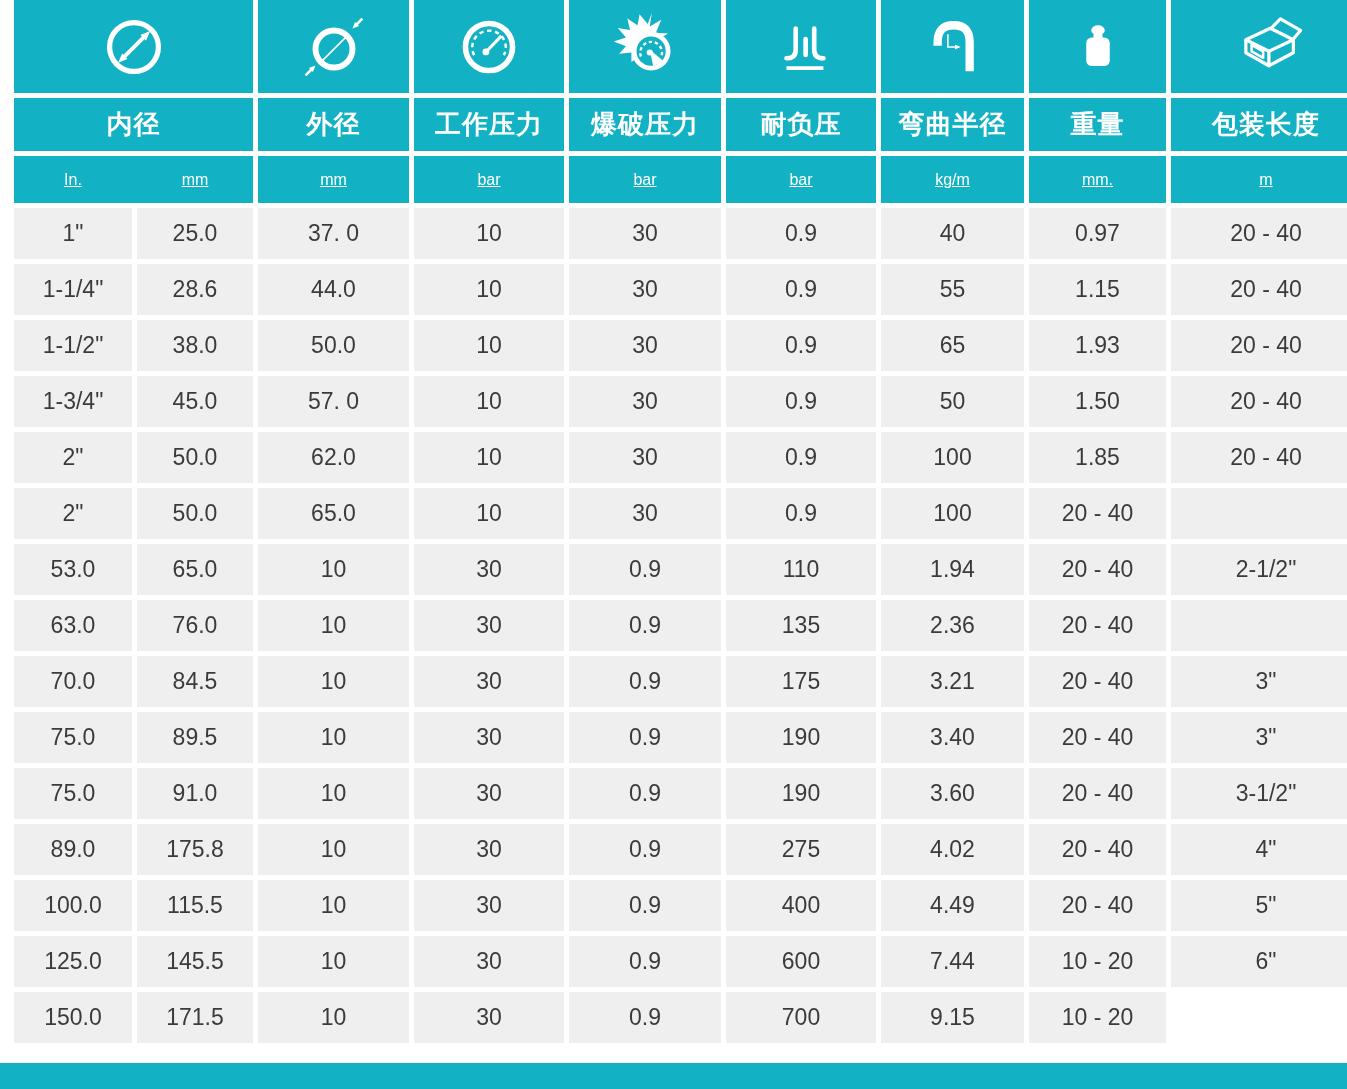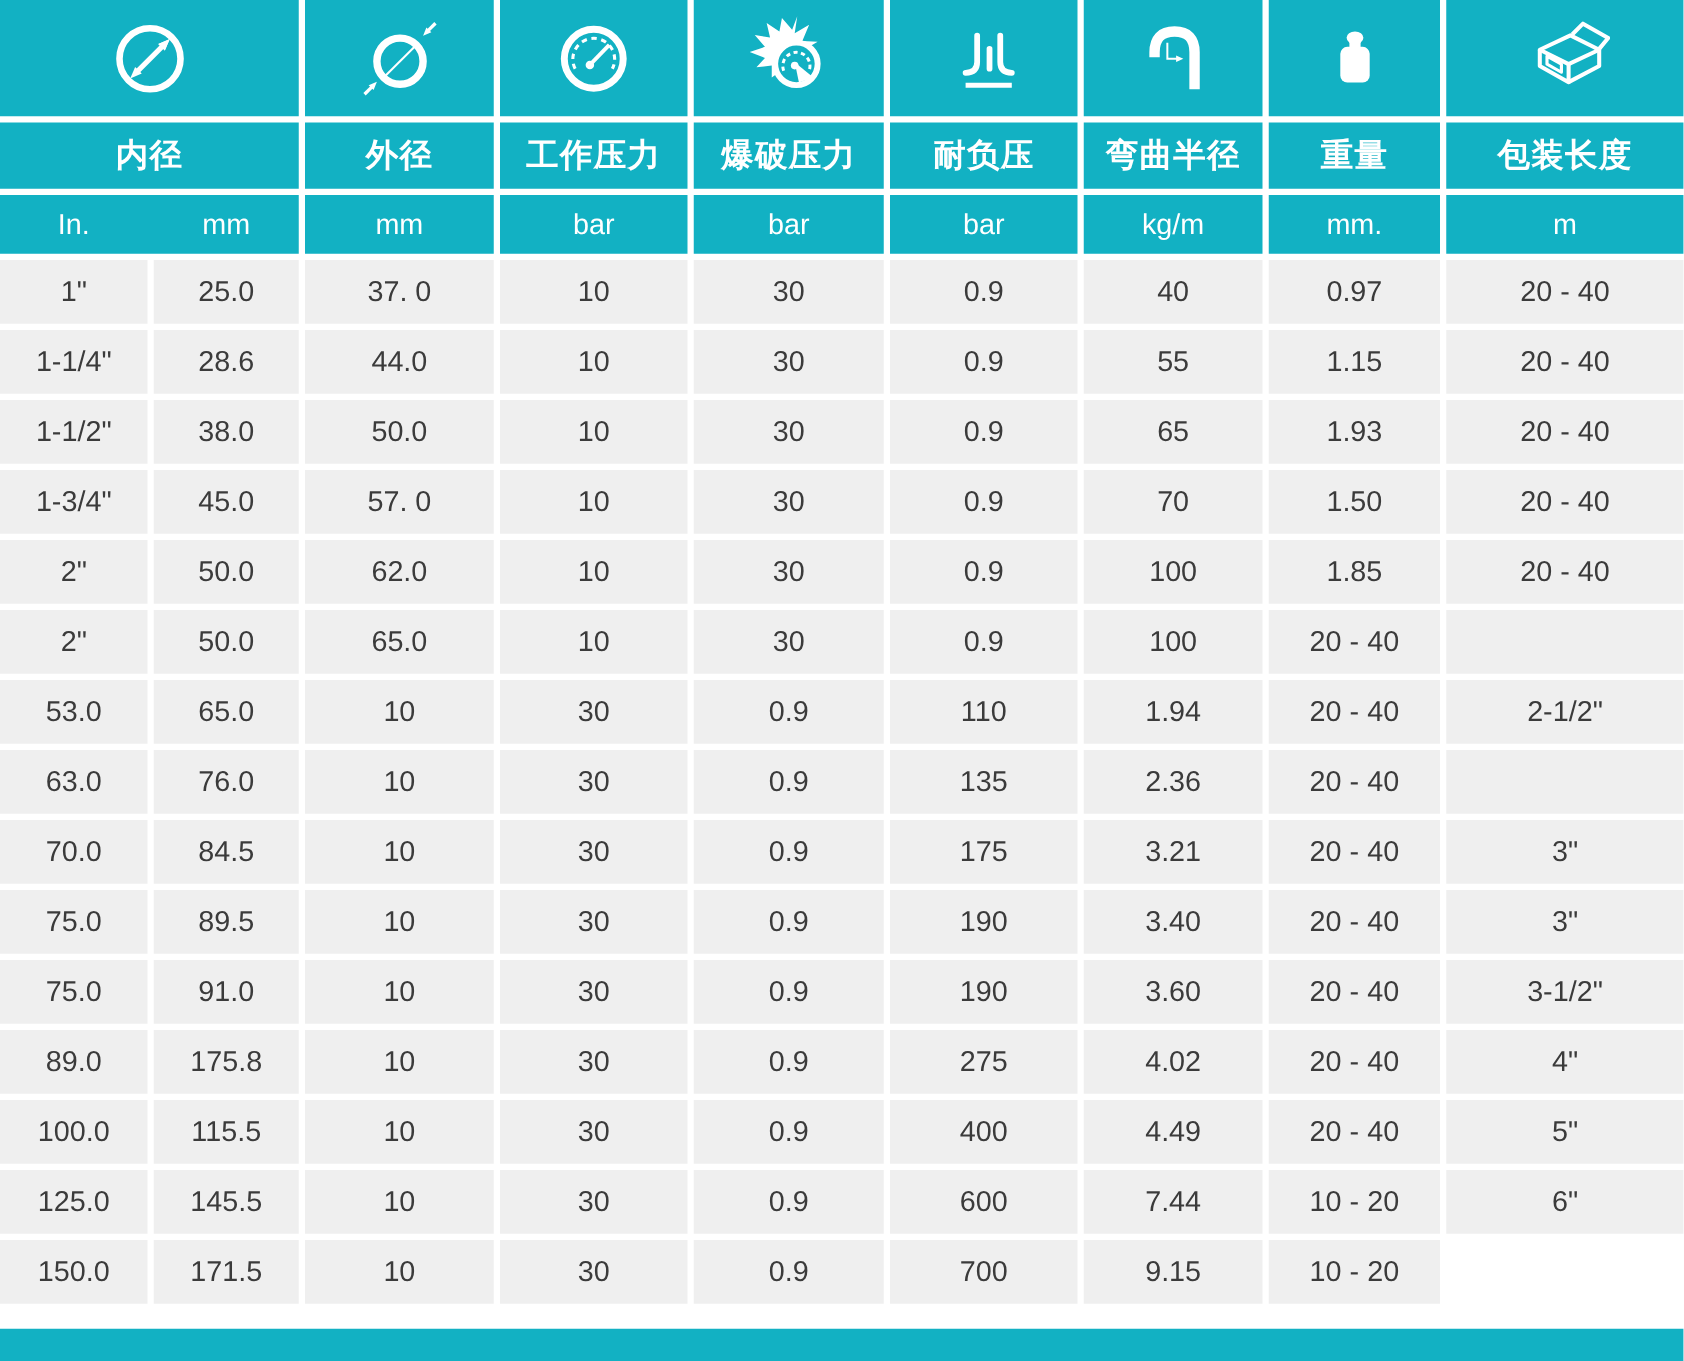--- a/index.html
+++ b/index.html
@@ -2,26 +2,26 @@
 <html style="--teal: #12b1c3; --cellbg: #efefef; --txt: #3b3b3b;"><head>
 <meta charset="utf-8">
 <style>
   :root{ --teal:#12b1c3; --cellbg:#efefef; --txt:#3b3b3b; }
   html,body{margin:0;padding:0;background:#fff;}
   .page{position:relative;width:1347px;height:1089px;background:#ffffff;overflow:hidden;
         font-family:"Liberation Sans",sans-serif;}
   .grid{display:grid;width:1232px;
         grid-template-columns:118px 116px 151px 150px 152px 150px 143px 137px 190px;
         grid-template-rows:93px 53px 47px repeat(15,51px);
-        gap:5px;}
+        gap:5px;padding-left:14px;}
   .th{background:var(--teal);color:#fff;display:flex;align-items:center;justify-content:center;}
   .span2{grid-column:span 2;}
   .th-icon svg{display:block;}
   .th-label{font-weight:bold;font-size:26px;letter-spacing:1px;}
-  .th-unit{font-size:23px;}
+  .th-unit{font-size:16px;text-decoration:underline;}
   .unit-split{justify-content:flex-start;}
   .usub0{display:inline-block;width:118px;text-align:center;}
   .usub1{display:inline-block;width:116px;margin-left:5px;text-align:center;}
   .td{background:var(--cellbg);color:var(--txt);display:flex;align-items:center;justify-content:center;
       font-size:23px;}
   .footer{position:absolute;left:0;right:0;bottom:0;height:26px;background:var(--teal);}
 </style>
 </head>
 <body>
 
@@ -252,21 +252,21 @@
       <div class="td">
         <span>10</span>
       </div>
       <div class="td">
         <span>30</span>
       </div>
       <div class="td">
         <span>0.9</span>
       </div>
       <div class="td">
-        <span>70</span>
+        <span>50</span>
       </div>
       <div class="td">
         <span>1.50</span>
       </div>
       <div class="td">
         <span>20 - 40</span>
       </div>
       <div class="td">
         <span>2"</span>
       </div>

